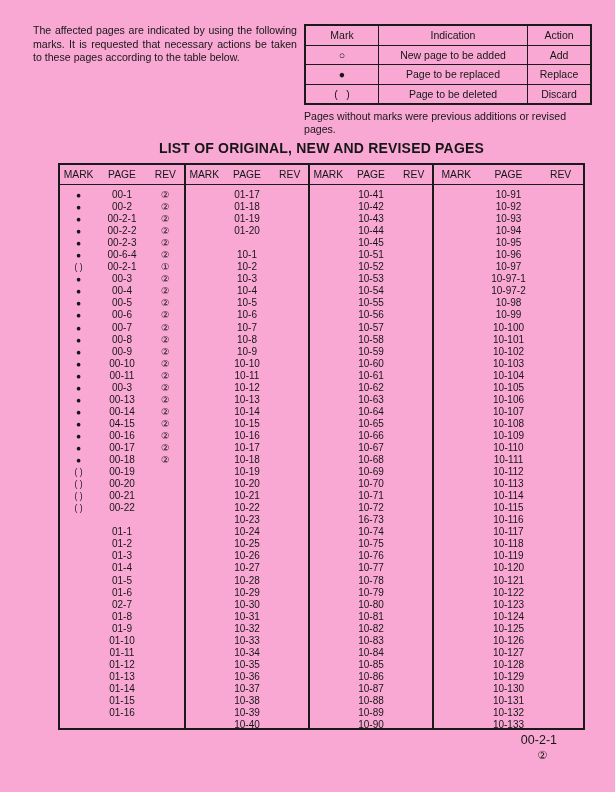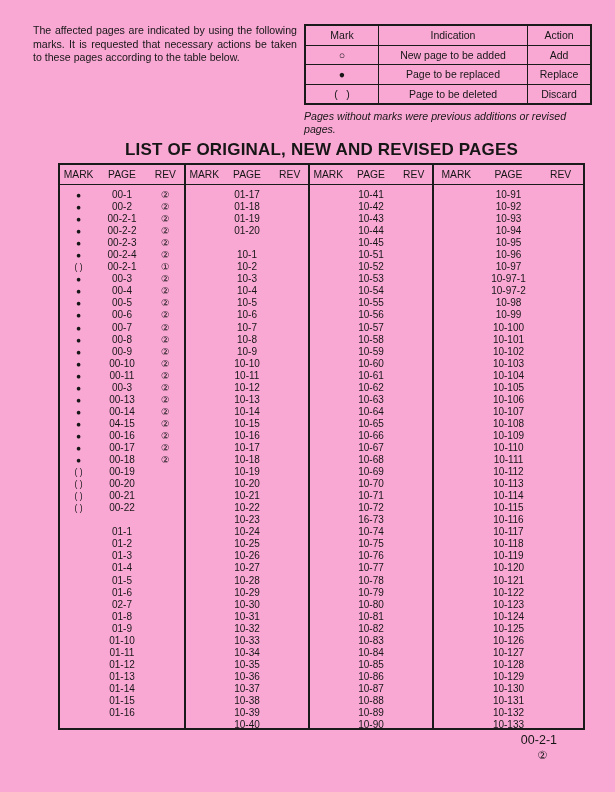--- a/index.html
+++ b/index.html
@@ -4,23 +4,23 @@
 <style>
   html,body{margin:0;padding:0;background:#e8e8e8;}
   .page{position:relative;width:615px;height:792px;background:#f9a8d4;overflow:hidden;
         font-family:"Liberation Sans","DejaVu Sans",sans-serif;color:#161616;}
   .intro{position:absolute;left:33px;top:24px;width:264px;font-size:10.6px;line-height:13.6px;text-align:justify;}
   table.marks{position:absolute;left:304px;top:24px;width:282px;border-collapse:collapse;
         border:2px solid #1a1a1a;table-layout:fixed;}
   table.marks td,table.marks th{border:1px solid #1a1a1a;font-size:10.5px;font-weight:normal;
         text-align:center;height:18.5px;padding:0;white-space:pre;}
   td.c-sym{font-size:9px;}
-  .marks-note{position:absolute;left:304px;top:110px;width:284px;font-size:10.6px;line-height:13px;font-style:italic;}
+  .marks-note{position:absolute;left:304px;top:110px;width:284px;font-size:10.6px;line-height:13px;}
   .title{position:absolute;left:58px;top:140px;width:527px;text-align:center;
-        font-size:17px;font-weight:bold;letter-spacing:.2px;}
+        font-size:14px;font-weight:bold;letter-spacing:.2px;}
   .main-table{position:absolute;left:58px;top:163px;width:527px;height:567px;
         border:2px solid #1a1a1a;box-sizing:border-box;display:flex;}
   .col-group{height:100%;box-sizing:border-box;border-right:2px solid #1a1a1a;
         display:flex;flex-direction:column;}
   .col-group:nth-child(1){width:126px;}
   .col-group:nth-child(2){width:124px;}
   .col-group:nth-child(3){width:124px;}
   .col-group:nth-child(4){flex:1;border-right:none;}
   .col-header{display:flex;height:19px;align-items:center;border-bottom:1.5px solid #1a1a1a;
         font-size:10.3px;flex:0 0 auto;}
@@ -99,21 +99,21 @@
             <span class="c-page">00-2-2</span>
             <span class="c-rev">②</span>
           </div>
           <div class="trow">
             <span class="c-mark">●</span>
             <span class="c-page">00-2-3</span>
             <span class="c-rev">②</span>
           </div>
           <div class="trow">
             <span class="c-mark">●</span>
-            <span class="c-page">00-2-4</span>
+            <span class="c-page">00-6-4</span>
             <span class="c-rev">②</span>
           </div>
           <div class="trow">
             <span class="c-mark">( )</span>
             <span class="c-page">00-2-1</span>
             <span class="c-rev">①</span>
           </div>
           <div class="trow">
             <span class="c-mark">●</span>
             <span class="c-page">00-3</span>

